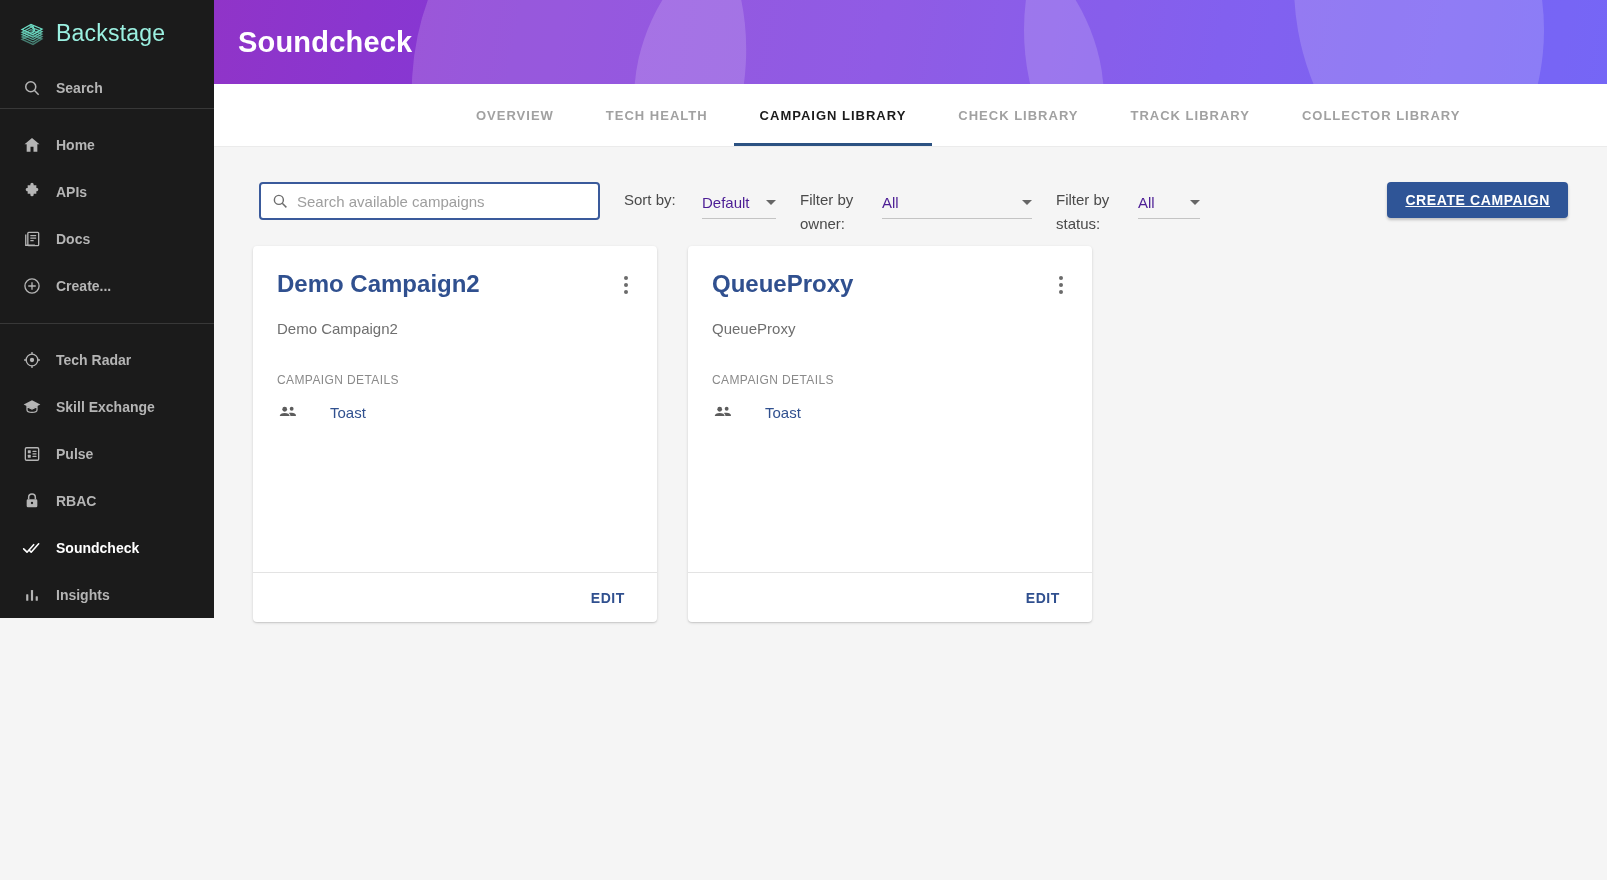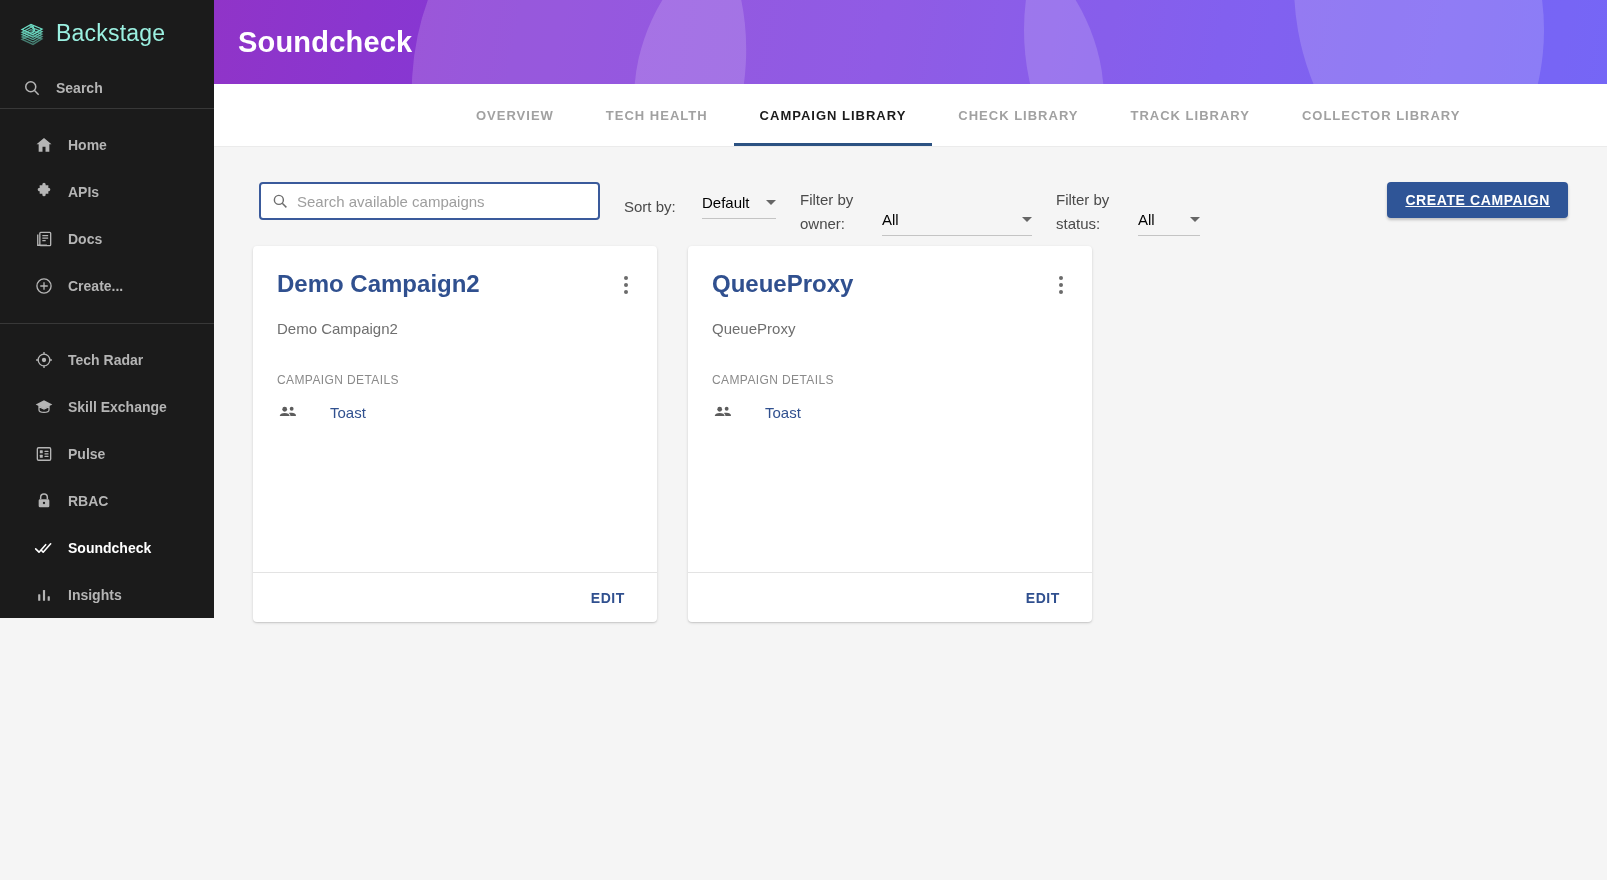--- a/index.html
+++ b/index.html
@@ -47,21 +47,21 @@
     cursor: pointer;
   }
   .nav-search .lbl { color: #b5b5b5; font-size: 14px; font-weight: bold; }
   .sb-divider { height: 1px; background: #383838; margin: 0; }
   .nav-group { padding-top: 12px; }
   .nav-item {
     display: flex;
     align-items: center;
     gap: 14px;
     height: 47px;
-    padding-left: 34px;
+    padding-left: 22px;
     cursor: pointer;
     color: #b5b5b5;
   }
   .nav-item .lbl { font-size: 14px; font-weight: bold; white-space: nowrap; }
   .nav-item.active { color: #ffffff; }
   .nav-item.active .lbl { color: #ffffff; }
   .ico { width: 20px; height: 20px; flex: 0 0 20px; display: block; }
   .ico svg { display: block; width: 20px; height: 20px; }
 
   
@@ -168,21 +168,21 @@
     font-size: 15px;
     color: #333;
     background: transparent;
     width: 100%;
     height: 100%;
   }
   .search-input::placeholder { color: #9e9e9e; }
 
   .filter-group {
     display: flex;
-    align-items: flex-end;
+    align-items: flex-start;
     margin-left: 24px;
     padding-top: 4px;
   }
   .filter-label {
     font-size: 15px;
     color: #4a4a4a;
     line-height: 24px;
     width: 66px;
     padding-top: 2px;
   }
@@ -192,21 +192,21 @@
     border-bottom: 1px solid #c4c4c4;
     display: flex;
     align-items: center;
     justify-content: space-between;
     height: 33px;
     cursor: pointer;
   }
   .select-sort { width: 74px; }
   .select-owner { width: 150px; }
   .select-status { width: 62px; }
-  .select-value { font-size: 15px; color: #000000; }
+  .select-value { font-size: 15px; color: #4c1d95; }
   .caret {
     width: 0; height: 0;
     border-left: 5px solid transparent;
     border-right: 5px solid transparent;
     border-top: 5px solid #666;
     margin-left: 6px;
   }
   .create-btn {
     position: absolute;
     right: 15px;

